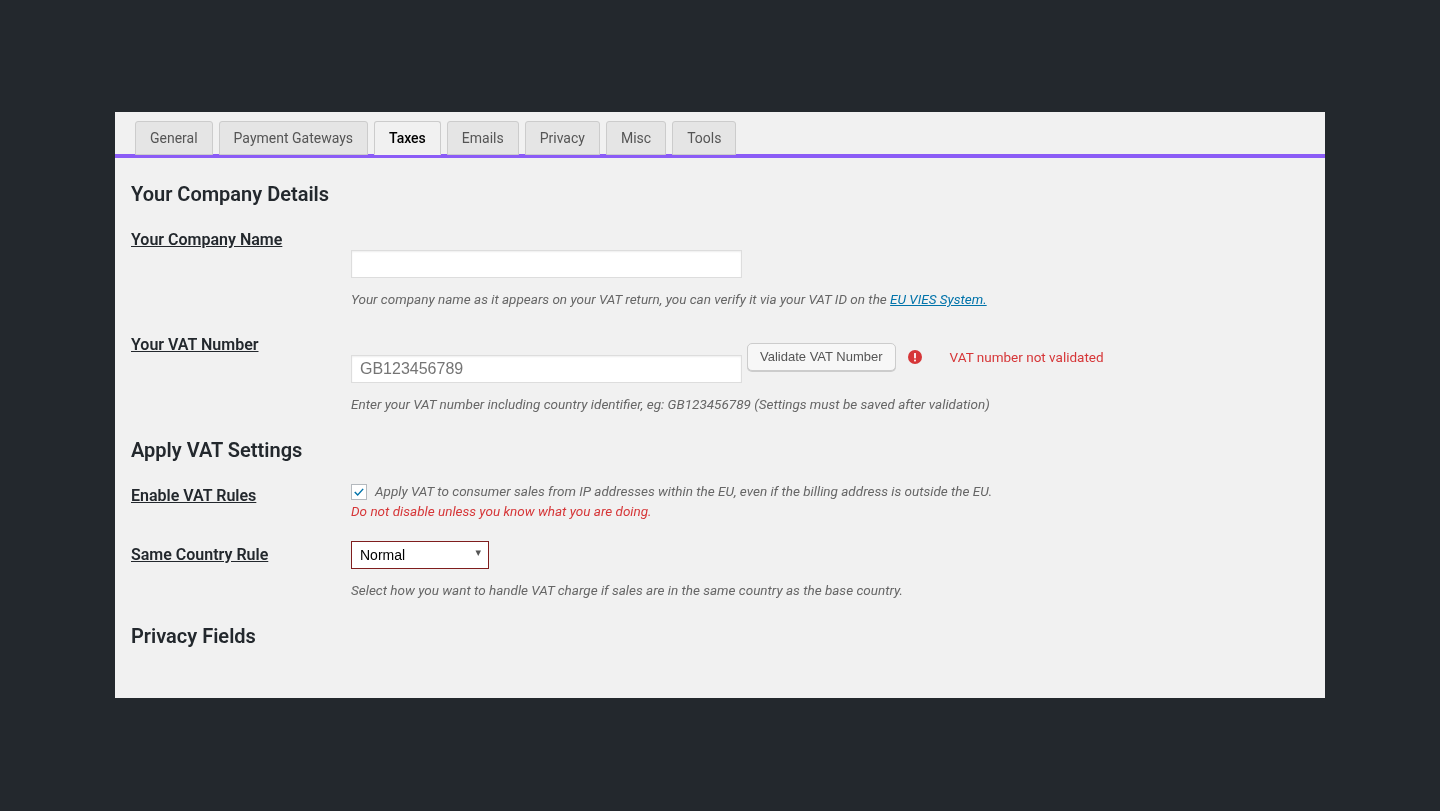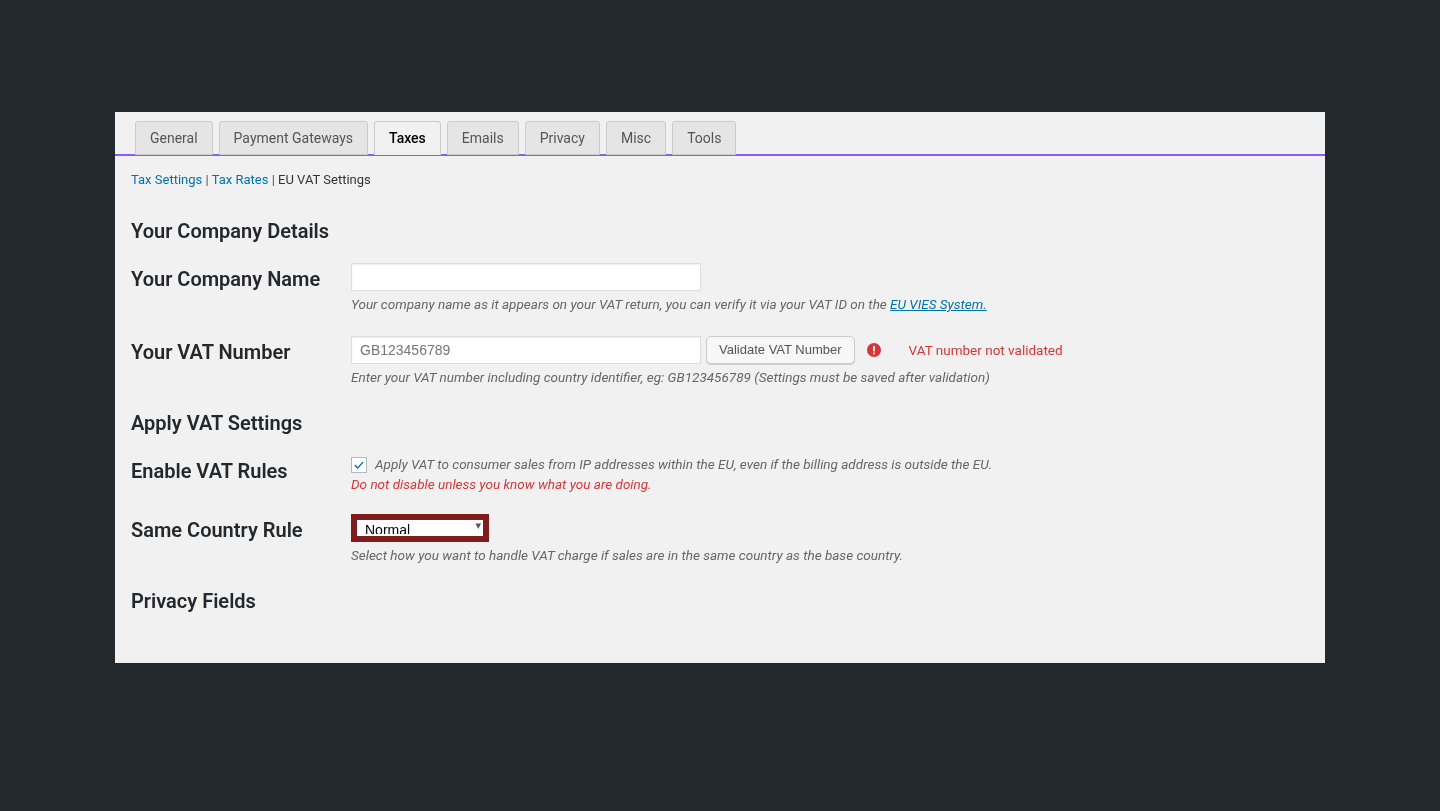--- a/index.html
+++ b/index.html
@@ -10,21 +10,21 @@
     color: #444;
     padding: 0;
     min-height: 811px;
   }
   .panel {
     background: #f1f1f1;
     margin: 112px 115px 0 115px;
     padding: 0 0 30px 0;
   }
   .tabs {
-    border-bottom: 2px solid #8b5cf6;
+    border-bottom: 4px solid #8b5cf6;
     padding: 8px 20px 0 20px;
     display: flex;
     gap: 6px;
   }
   .tab {
     background: #e5e5e5;
     border: 1px solid #ccc;
     padding: 8px 14px 8px 14px;
     font-size: 14px;
     color: #555;
@@ -55,39 +55,41 @@
     margin: 24px 0 20px 0;
   }
   .row {
     display: flex;
     align-items: flex-start;
     margin-bottom: 22px;
   }
   .row .label {
     width: 220px;
     font-weight: 600;
-    font-size: 20px;
+    font-size: 16px;
     color: #23282d;
     padding-top: 4px;
+    text-decoration: underline;
   }
   .row .field { flex: 1; }
   input[type=text] {
-    width: 350px;
+    width: 391px;
     padding: 4px 8px;
     border: 1px solid #ddd;
-    font-size: 14px;
+    font-size: 16px;
     height: 28px;
     background: #fff;
     box-shadow: inset 0 1px 2px rgba(0,0,0,.07);
+    margin-top: 24px;
   }
   .help {
     font-style: italic;
     color: #666;
     font-size: 13.5px;
-    margin-top: 4px;
+    margin-top: 12px;
     line-height: 1.4;
   }
   .help a { color: #0073aa; text-decoration: underline; }
   .btn {
     border: 1px solid #ccc;
     background: #f7f7f7;
     padding: 4px 12px;
     font-size: 13px;
     color: #555;
     cursor: pointer;
@@ -143,21 +145,21 @@
   .select {
     position: relative;
     display: inline-block;
   }
   .select select {
     -webkit-appearance: none;
     appearance: none;
     width: 138px;
     height: 28px;
     padding: 2px 24px 2px 8px;
-    border: 6px solid #7f1d1d;
+    border: 1px solid #7f1d1d;
     background: #fff;
     font-size: 14px;
     cursor: pointer;
   }
   .select::after {
     content: "▾";
     position: absolute;
     right: 8px;
     top: 5px;
     font-size: 11px;
@@ -174,27 +176,20 @@
   <div class="tabs">
     <div class="tab">General</div>
     <div class="tab">Payment Gateways</div>
     <div class="tab active">Taxes</div>
     <div class="tab">Emails</div>
     <div class="tab">Privacy</div>
     <div class="tab">Misc</div>
     <div class="tab">Tools</div>
   </div>
 
-  <div class="subnav">
-    <a href="#">Tax Settings</a>
-    <span class="sep">|</span>
-    <a href="#">Tax Rates</a>
-    <span class="sep">|</span>
-    <span class="current">EU VAT Settings</span>
-  </div>
 
   <div class="content">
 
     <h2 class="section">Your Company Details</h2>
 
     <div class="row">
       <div class="label">Your Company Name</div>
       <div class="field">
         <input type="text" value="" style="">
         <div class="help">

